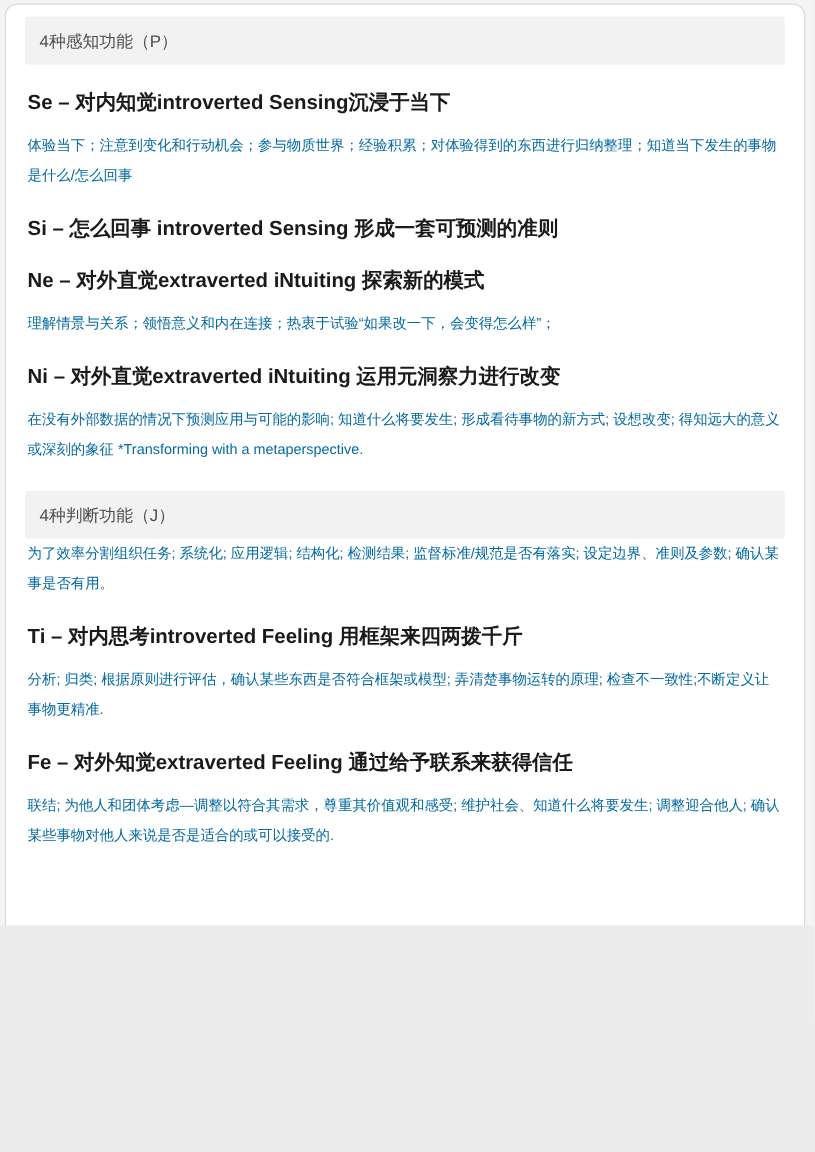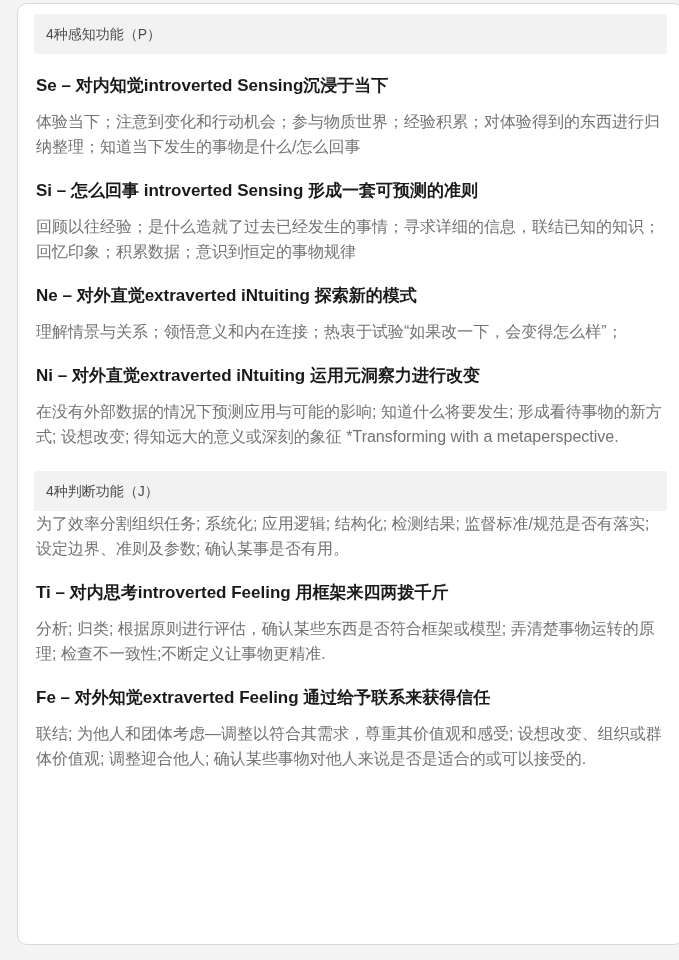--- a/index.html
+++ b/index.html
@@ -3,23 +3,23 @@
 <meta charset="utf-8">
 <style>
   html, body {
     margin: 0;
     padding: 0;
     background: #ececec;
     font-family: "Liberation Sans", "DejaVu Sans", sans-serif;
   }
   .page {
     width: 679px;
-    height: 960px;
+    height: 771px;
     box-sizing: border-box;
-    padding: 3px 17px 12px;
+    padding: 3px 4px 12px;
     background: #f4f4f4;
   }
   .card {
     box-sizing: border-box;
     width: 667px;
     height: 942px;
     background: #ffffff;
     border: 1px solid #d9d9d9;
     border-radius: 10px;
     padding: 8px 16px 12px;
@@ -38,23 +38,23 @@
     margin-top: 22px;
   }
   .entry h3 {
     font-size: 17px;
     line-height: 23px;
     font-weight: bold;
     color: #1a1a1a;
     margin: 20px 2px 12px;
   }
   .entry p {
-    font-size: 16px;
+    font-size: 12px;
     line-height: 25px;
-    color: #737373;
+    color: #0369a1;
     margin: 0 2px;
   }
   .entry.tight h3 {
     margin-top: 6px;
   }
 </style>
 </head>
 <body>
 
 <div class="page">
@@ -65,21 +65,20 @@
         <span>4种感知功能（P）</span>
       </div>
 
       <article class="entry">
         <h3>Se – 对内知觉introverted Sensing沉浸于当下</h3>
         <p>体验当下；注意到变化和行动机会；参与物质世界；经验积累；对体验得到的东西进行归纳整理；知道当下发生的事物是什么/怎么回事</p>
       </article>
 
       <article class="entry">
         <h3>Si – 怎么回事 introverted Sensing 形成一套可预测的准则</h3>
-        <p>回顾以往经验；是什么造就了过去已经发生的事情；寻求详细的信息，联结已知的知识；回忆印象；积累数据；意识到恒定的事物规律</p>
       </article>
 
       <article class="entry">
         <h3>Ne – 对外直觉extraverted iNtuiting 探索新的模式</h3>
         <p>理解情景与关系；领悟意义和内在连接；热衷于试验“如果改一下，会变得怎么样”；</p>
       </article>
 
       <article class="entry">
         <h3>Ni – 对外直觉extraverted iNtuiting 运用元洞察力进行改变</h3>
         <p>在没有外部数据的情况下预测应用与可能的影响; 知道什么将要发生; 形成看待事物的新方式; 设想改变; 得知远大的意义或深刻的象征 *Transforming with a metaperspective.</p>
@@ -95,19 +94,19 @@
         <p>为了效率分割组织任务; 系统化; 应用逻辑; 结构化; 检测结果; 监督标准/规范是否有落实; 设定边界、准则及参数; 确认某事是否有用。</p>
       </article>
 
       <article class="entry">
         <h3>Ti – 对内思考introverted Feeling 用框架来四两拨千斤</h3>
         <p>分析; 归类; 根据原则进行评估，确认某些东西是否符合框架或模型; 弄清楚事物运转的原理; 检查不一致性;不断定义让事物更精准.</p>
       </article>
 
       <article class="entry">
         <h3>Fe – 对外知觉extraverted Feeling 通过给予联系来获得信任</h3>
-        <p>联结; 为他人和团体考虑—调整以符合其需求，尊重其价值观和感受; 设想改变、组织或群体价值观; 调整迎合他人; 确认某些事物对他人来说是否是适合的或可以接受的.</p>
+        <p>联结; 为他人和团体考虑—调整以符合其需求，尊重其价值观和感受; 维护社会、知道什么将要发生; 调整迎合他人; 确认某些事物对他人来说是否是适合的或可以接受的.</p>
       </article>
 
     </section>
 
   </div>
 </div>
 
 </body></html>

